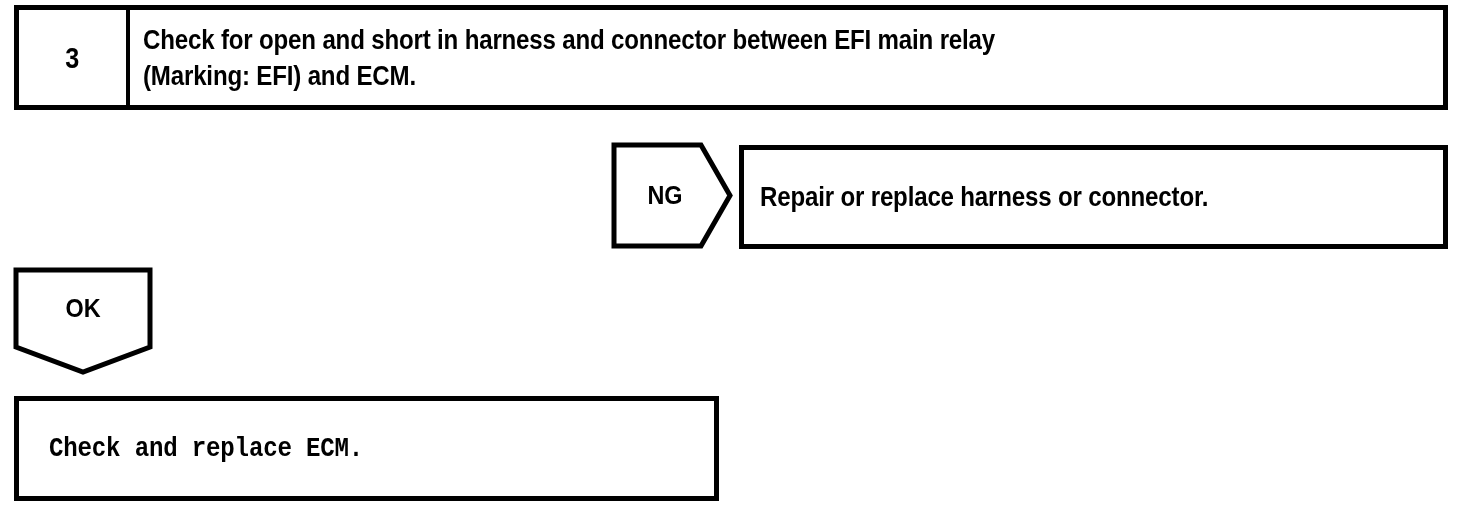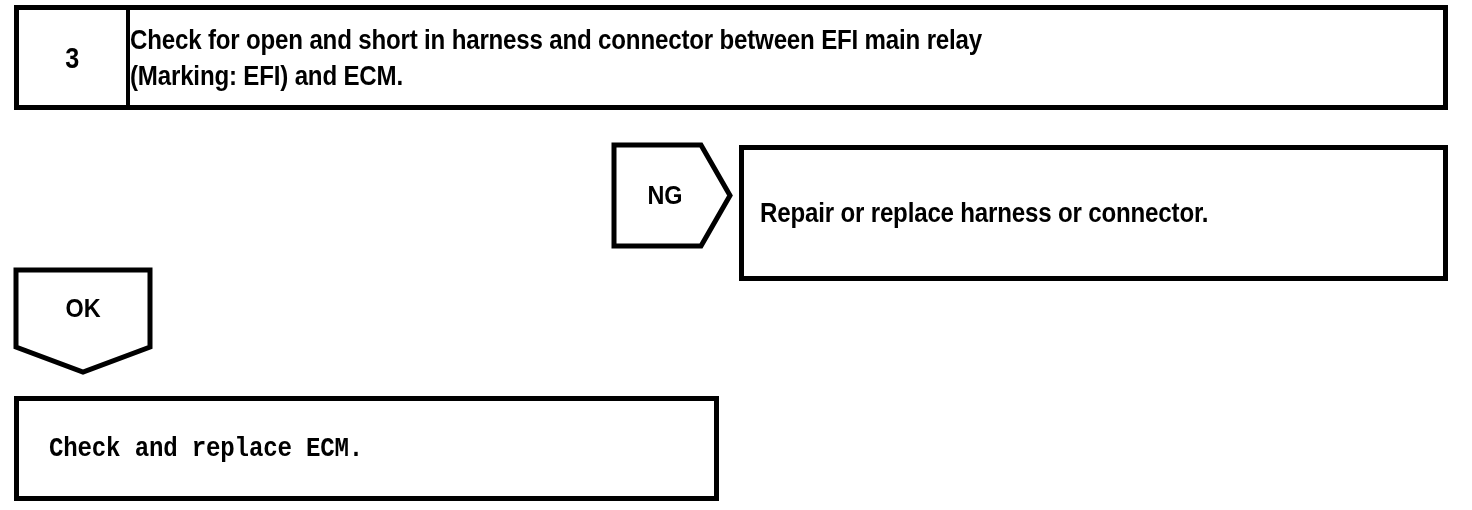--- a/index.html
+++ b/index.html
@@ -41,21 +41,21 @@
     font-size: 30px;
     font-weight: bold;
     color: #000000;
     letter-spacing: -0.5px;
     transform: scaleX(0.84);
   }
   .step-text-cell {
     flex: 1 1 auto;
     display: flex;
     align-items: center;
-    padding-left: 0;
+    padding-left: 13px;
     box-sizing: border-box;
   }
   .step-text {
     font-size: 28px;
     font-weight: bold;
     line-height: 1.26;
     color: #000000;
     transform: scaleX(0.86);
     transform-origin: left center;
     white-space: pre-line;
@@ -90,21 +90,21 @@
     transform: scaleX(0.9);
     pointer-events: none;
   }
 
   
   .ng-result-box {
     position: absolute;
     left: 739px;
     top: 145px;
     width: 709px;
-    height: 136px;
+    height: 104px;
     border: 5px solid #000000;
     box-sizing: border-box;
     display: flex;
     align-items: center;
     padding-left: 16px;
     background: #ffffff;
   }
   .ng-result-text {
     font-size: 28px;
     font-weight: bold;

